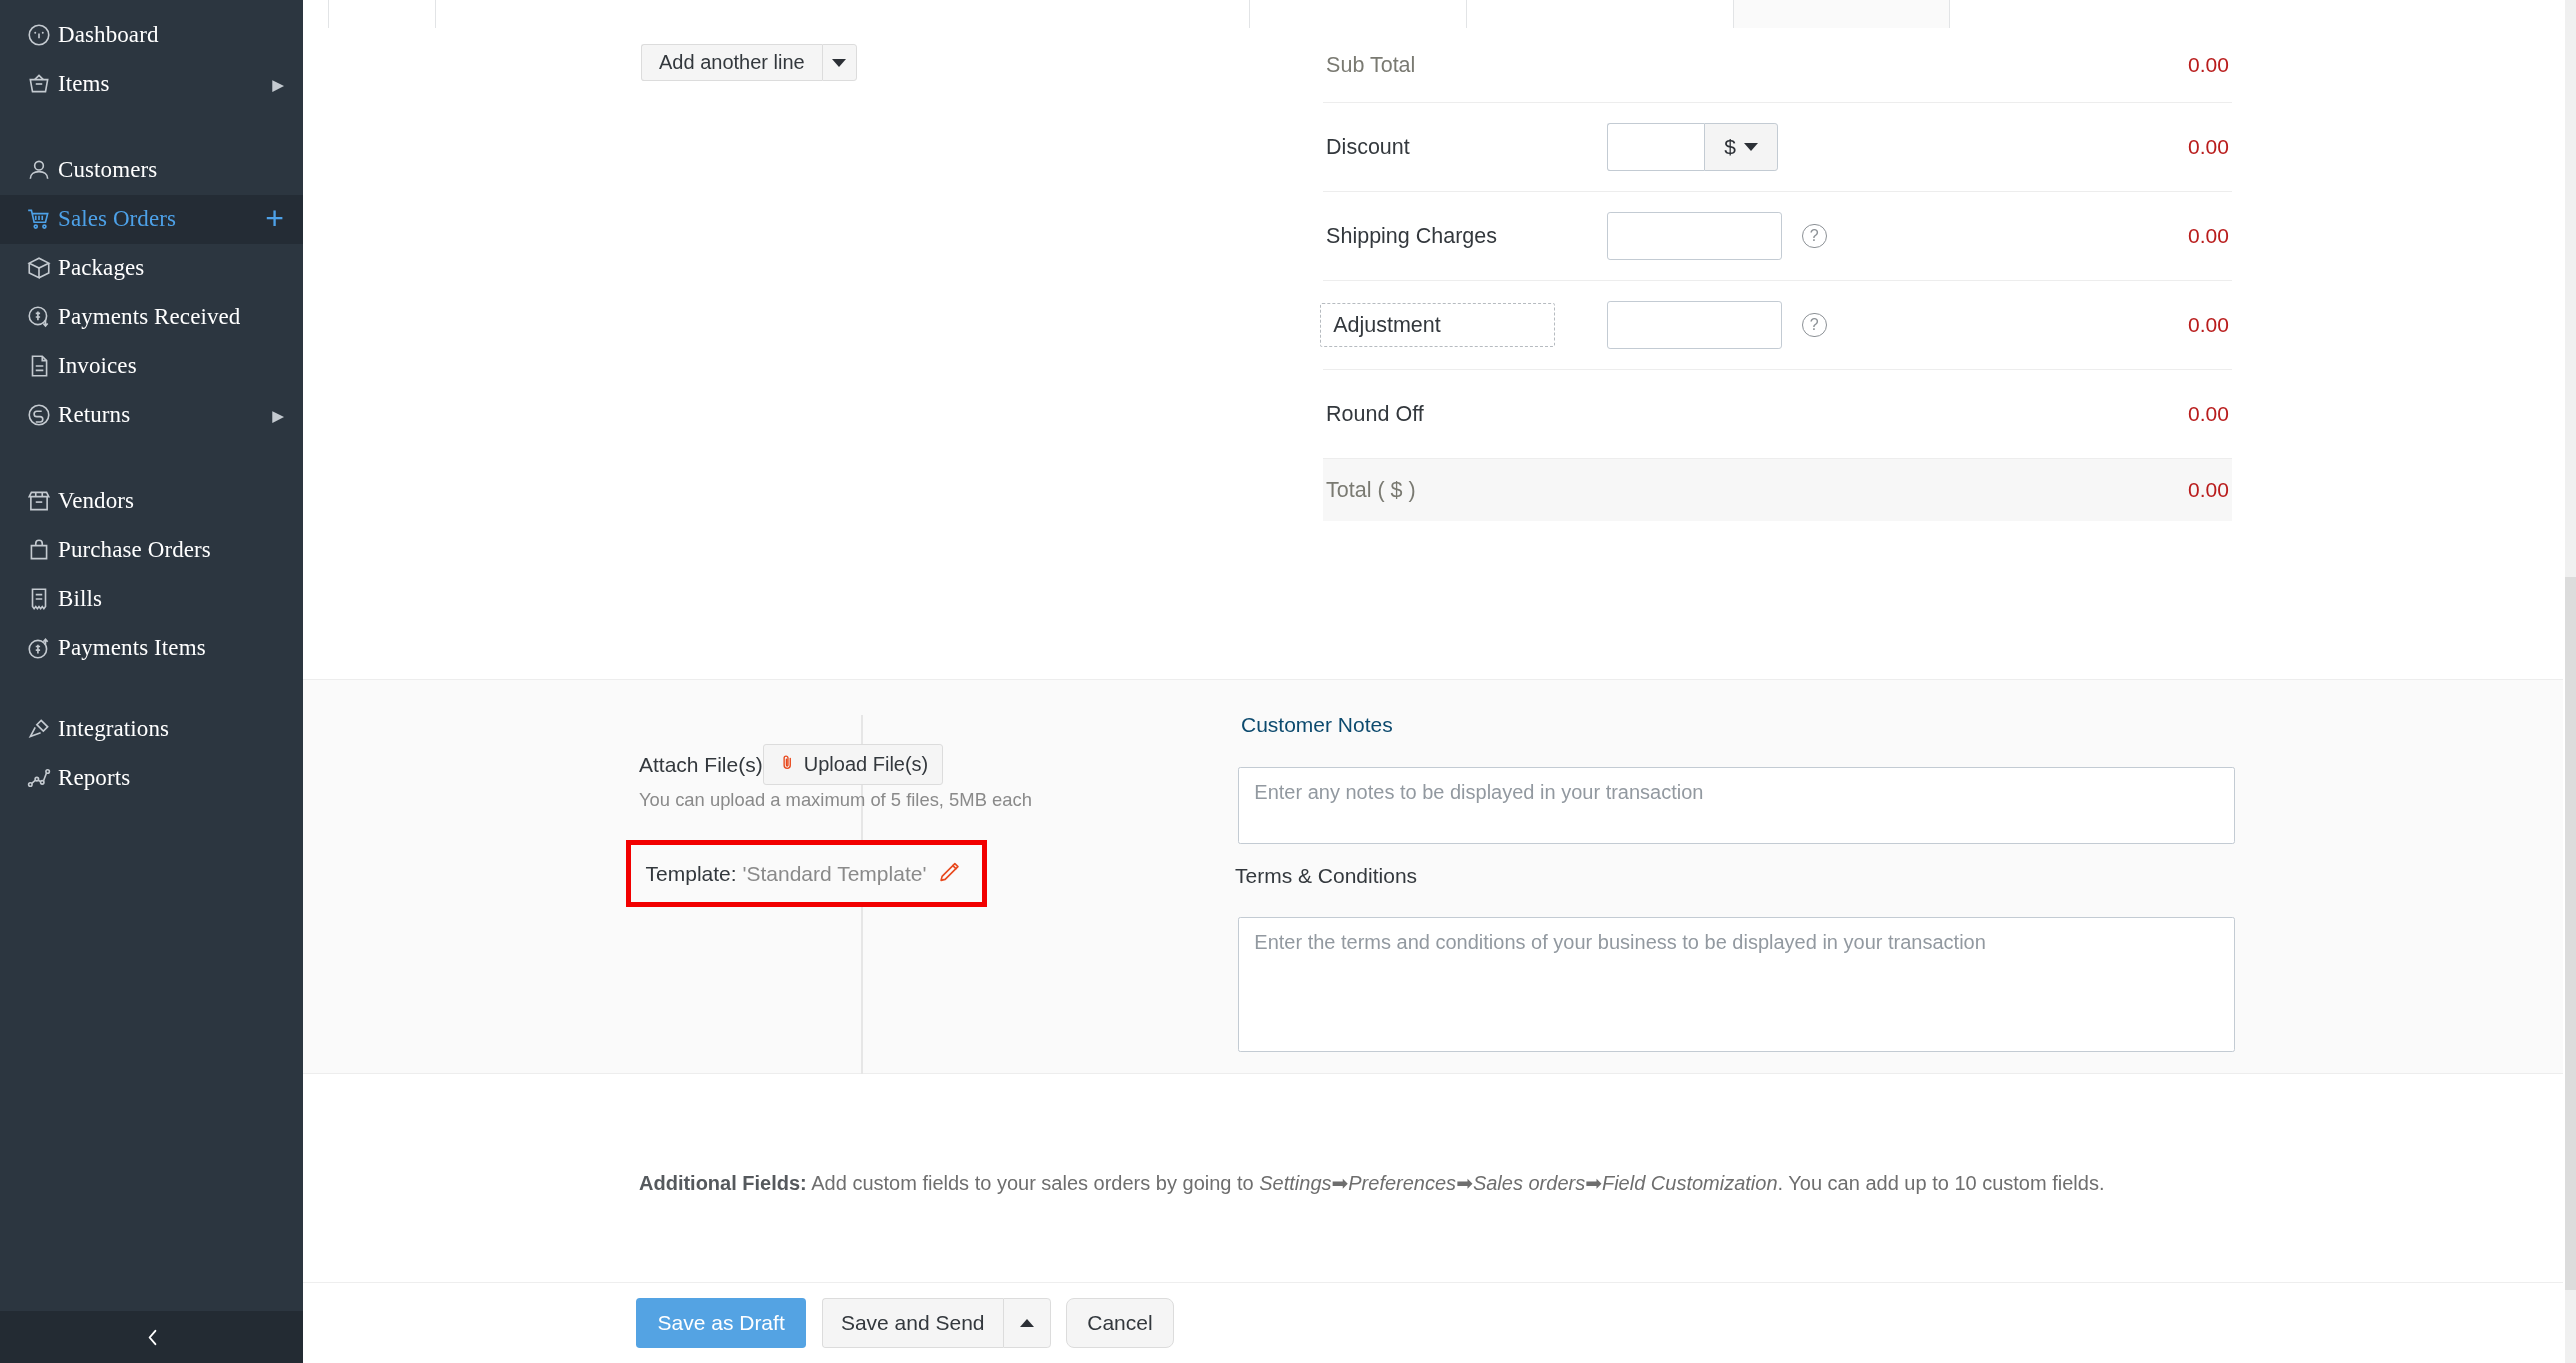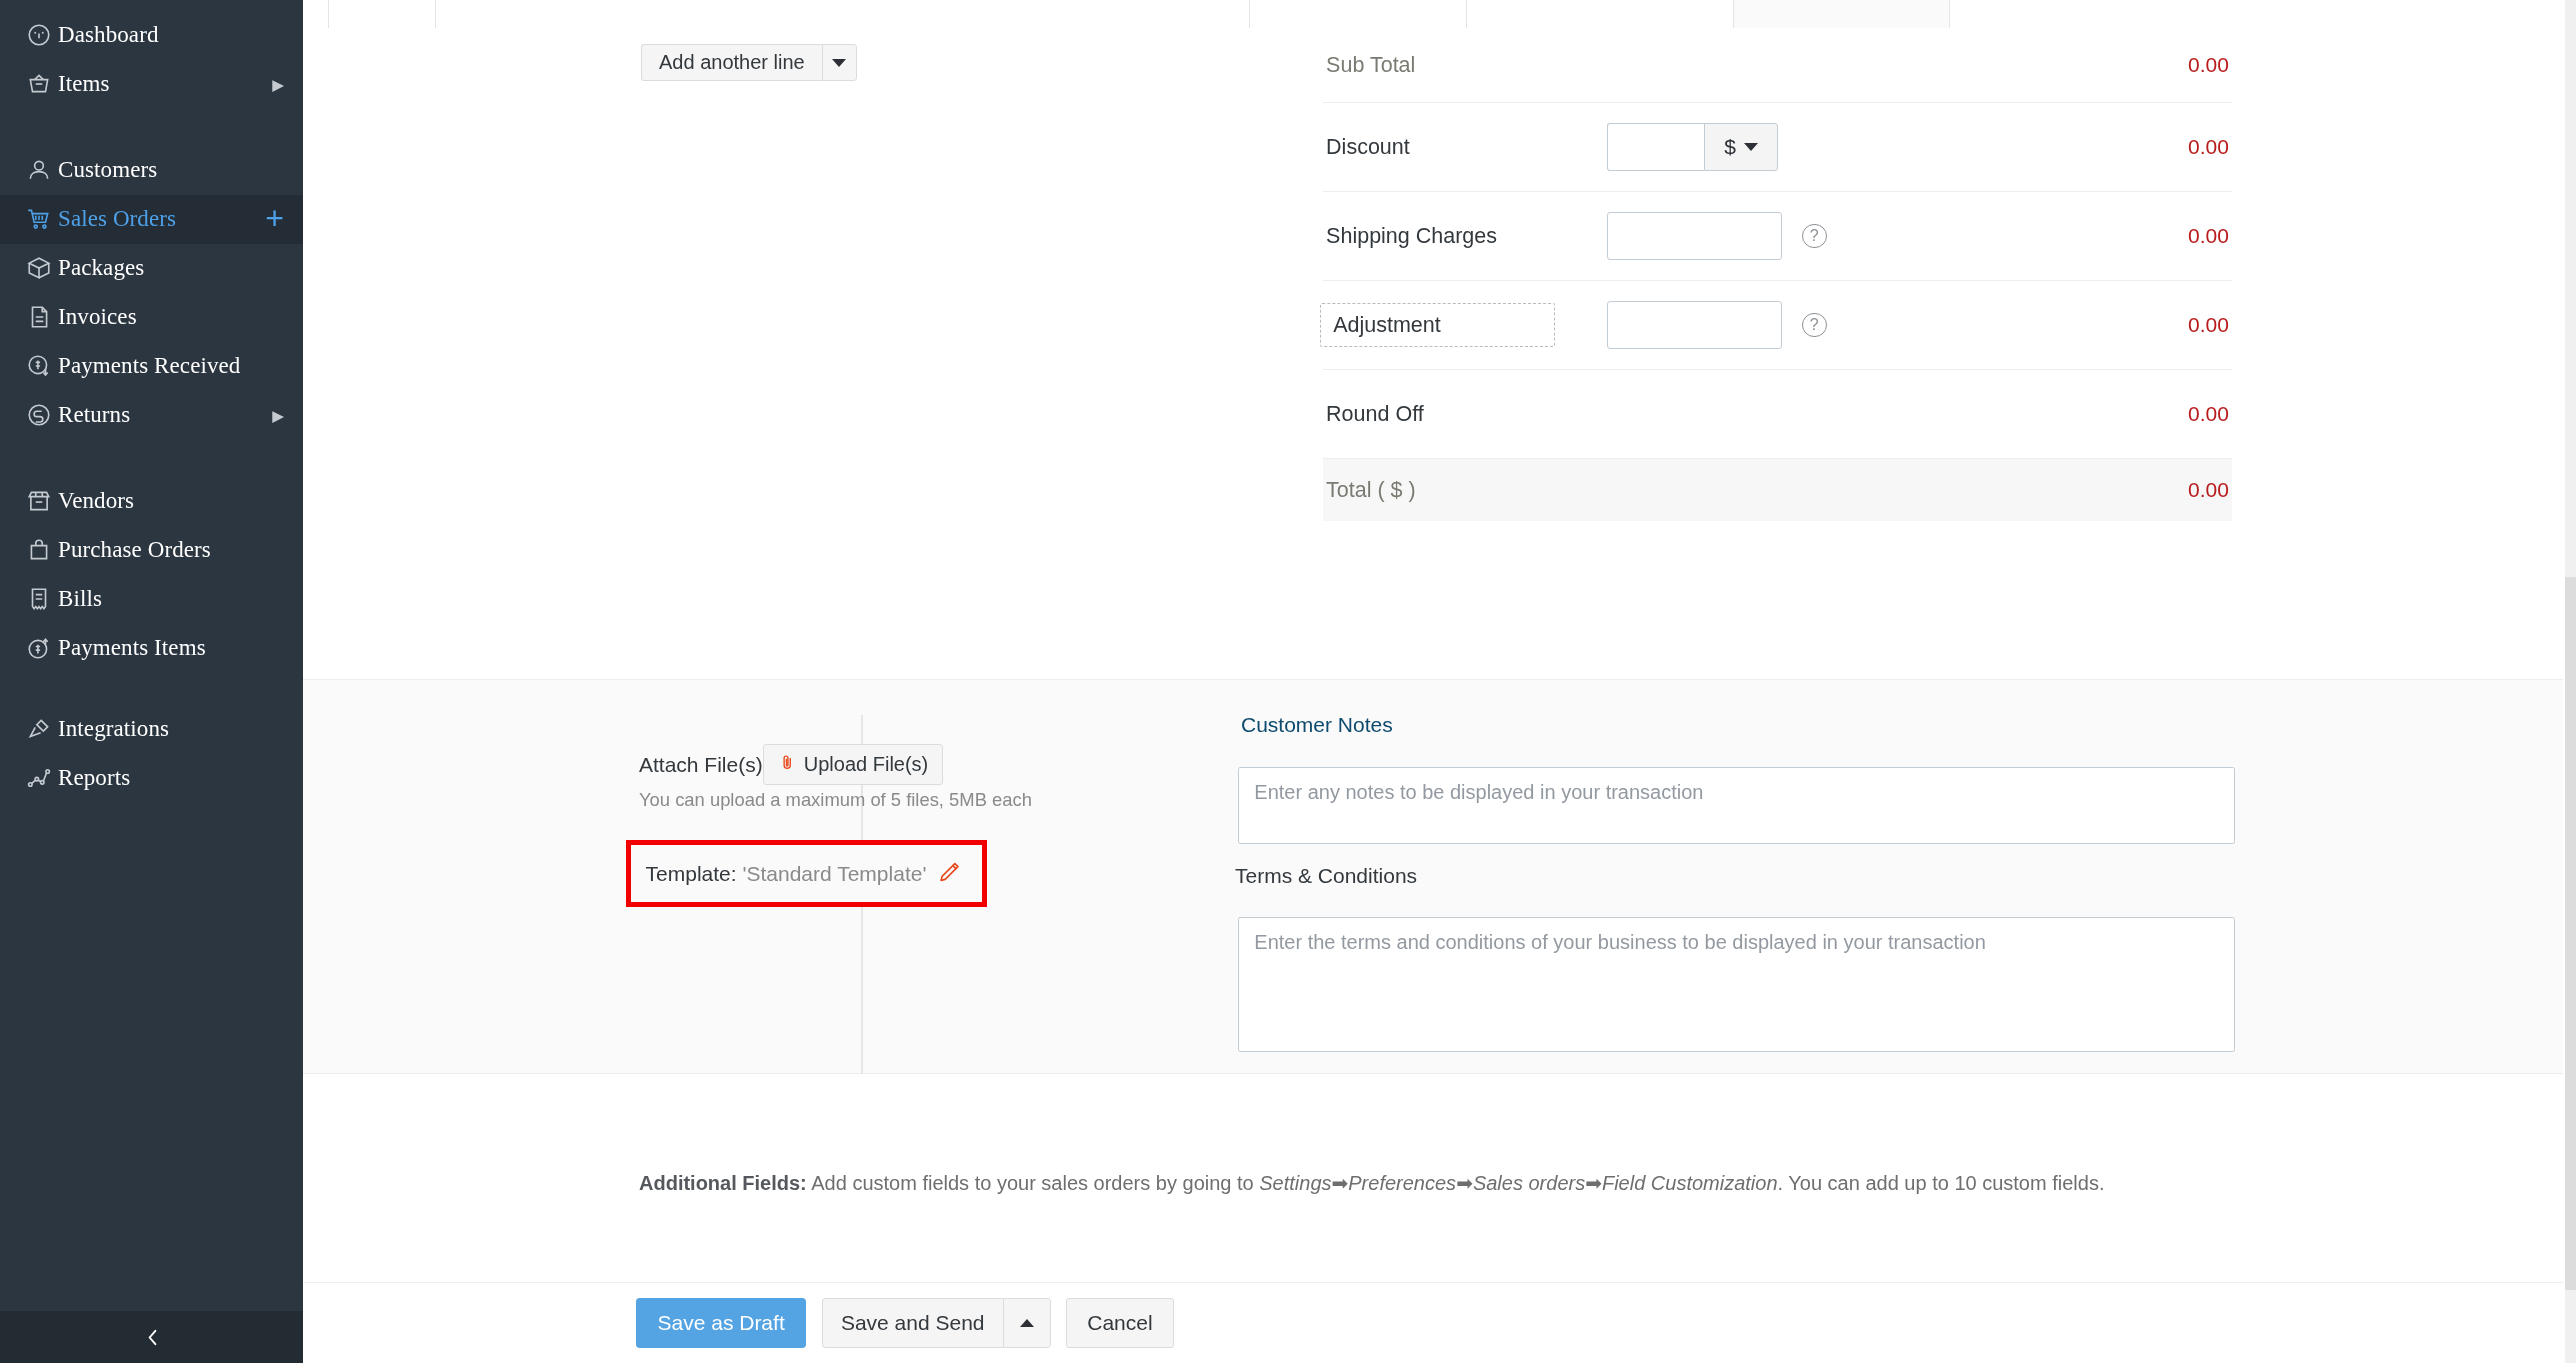--- a/index.html
+++ b/index.html
@@ -393,21 +393,21 @@
     background: #f5f5f5;
     border: 0.8px solid #dcdcdc;
     border-radius: 0 3.8px 3.8px 0;
     width: 48px; height: 50px;
     display: flex; align-items: center; justify-content: center;
     cursor: pointer;
   }
   #cancel-btn {
     background: #f5f5f5;
     border: 0.8px solid #dcdcdc;
-    border-radius: 3px;
+    border-radius: 8px;
     font-size: 21px;
     color: #33383d;
     height: 50px;
     padding: 0 20px;
     cursor: pointer;
     font-family: "Liberation Sans", sans-serif;
   }
 
   
   #scrollbar-track {
@@ -500,37 +500,37 @@
             <path d="M3 7.5 V16.5 L12 21 V12"></path>
             <path d="M21 7.5 V16.5 L12 21"></path>
         </svg>
       </span>
       <span class="nav-label">Packages</span>
     </div>
 
     <div class="nav-item">
       <span class="nav-icon">
         <svg width="26" height="26" viewBox="0 0 24 24" fill="none" stroke="currentColor" stroke-width="1.5">
+          <circle cx="11" cy="11" r="8"></circle>
+            <path d="M11 7 V15 M9 8.6 h4 M9 12 h4"></path>
+          <path d="M18 15 V20 M16 18 L18 20.3 L20 18"></path>
+        </svg>
+      </span>
+      <span class="nav-label">Payments Received</span>
+    </div>
+
+    <div class="nav-item">
+      <span class="nav-icon">
+        <svg width="26" height="26" viewBox="0 0 24 24" fill="none" stroke="currentColor" stroke-width="1.5">
           <path d="M6 3 H15 L19 7 V21 H6 Z"></path>
             <path d="M15 3 V7 H19"></path>
             <path d="M9 12 H16 M9 16 H16"></path>
         </svg>
       </span>
       <span class="nav-label">Invoices</span>
-    </div>
-
-    <div class="nav-item">
-      <span class="nav-icon">
-        <svg width="26" height="26" viewBox="0 0 24 24" fill="none" stroke="currentColor" stroke-width="1.5">
-          <circle cx="11" cy="11" r="8"></circle>
-            <path d="M11 7 V15 M9 8.6 h4 M9 12 h4"></path>
-          <path d="M18 15 V20 M16 18 L18 20.3 L20 18"></path>
-        </svg>
-      </span>
-      <span class="nav-label">Payments Received</span>
     </div>
 
     <div class="nav-item">
       <span class="nav-icon">
         <svg width="26" height="26" viewBox="0 0 24 24" fill="none" stroke="currentColor" stroke-width="1.5">
           <circle cx="12" cy="12" r="9"></circle>
             <path d="M14.5 8.5 H10 a2.5 2.5 0 0 0 0 5 h3 a2.5 2.5 0 0 1 0 5 H9"></path>
         </svg>
       </span>
       <span class="nav-label">Returns</span>

